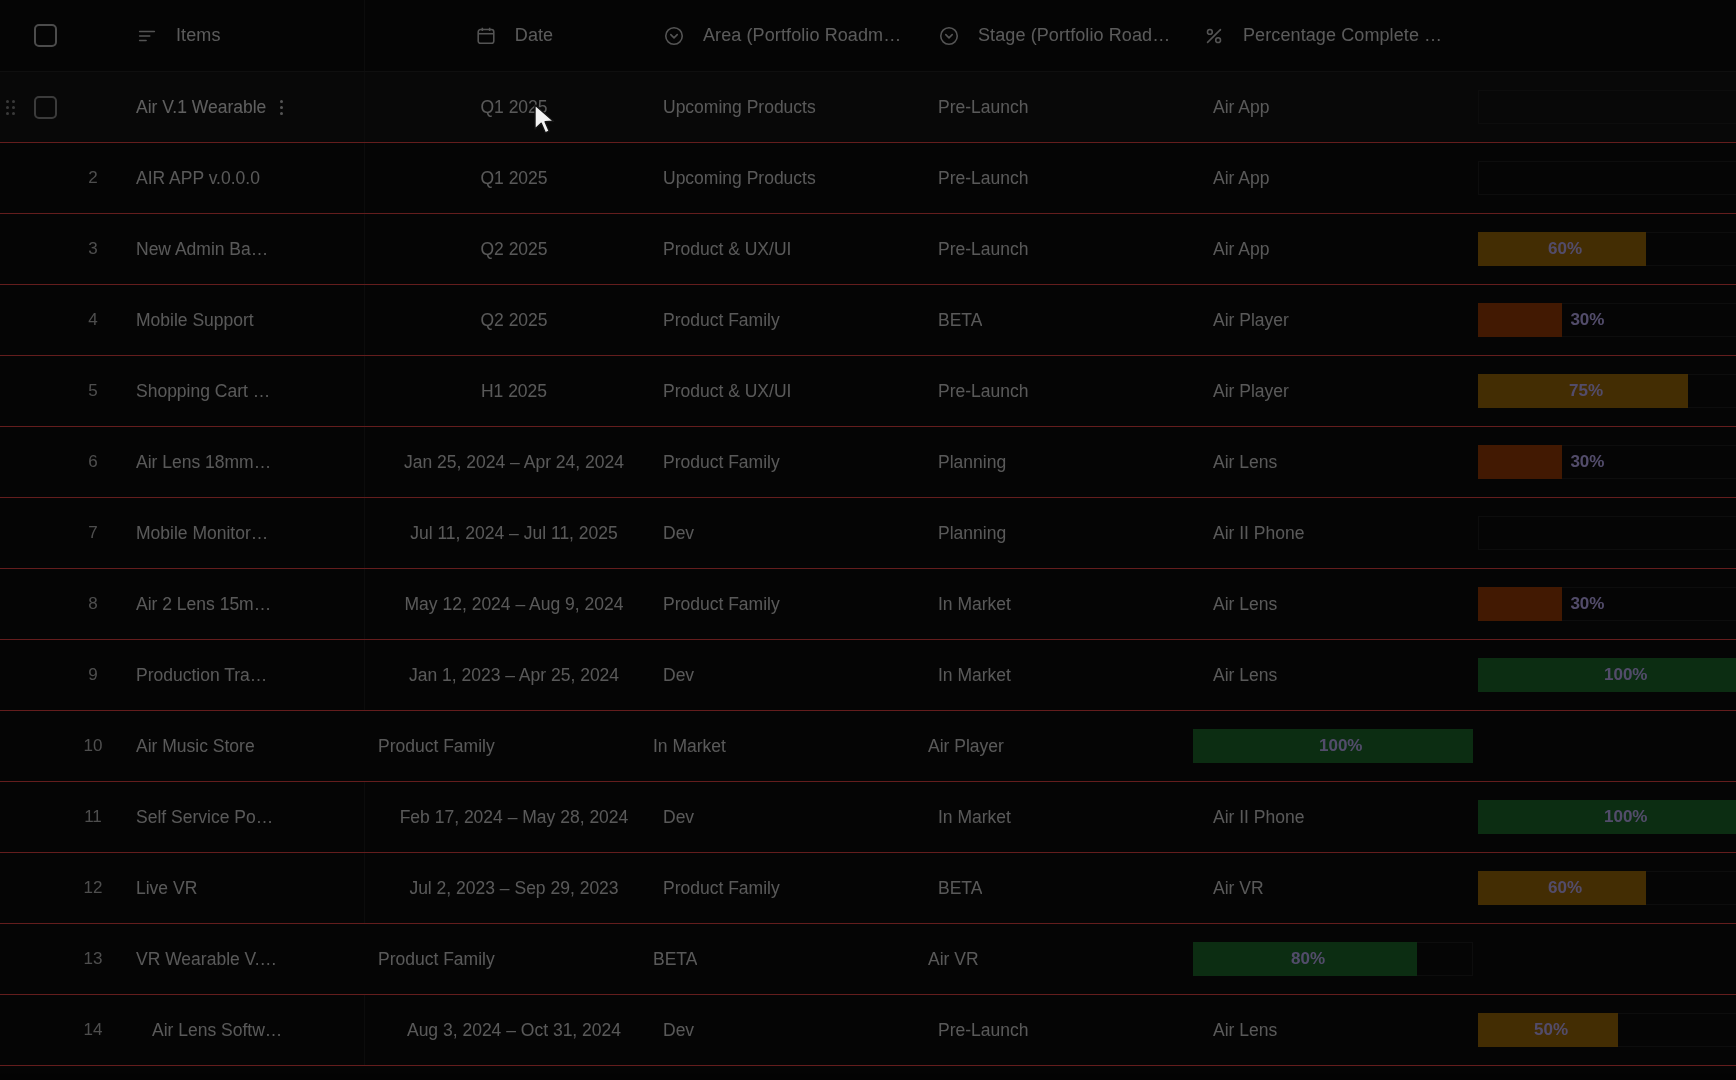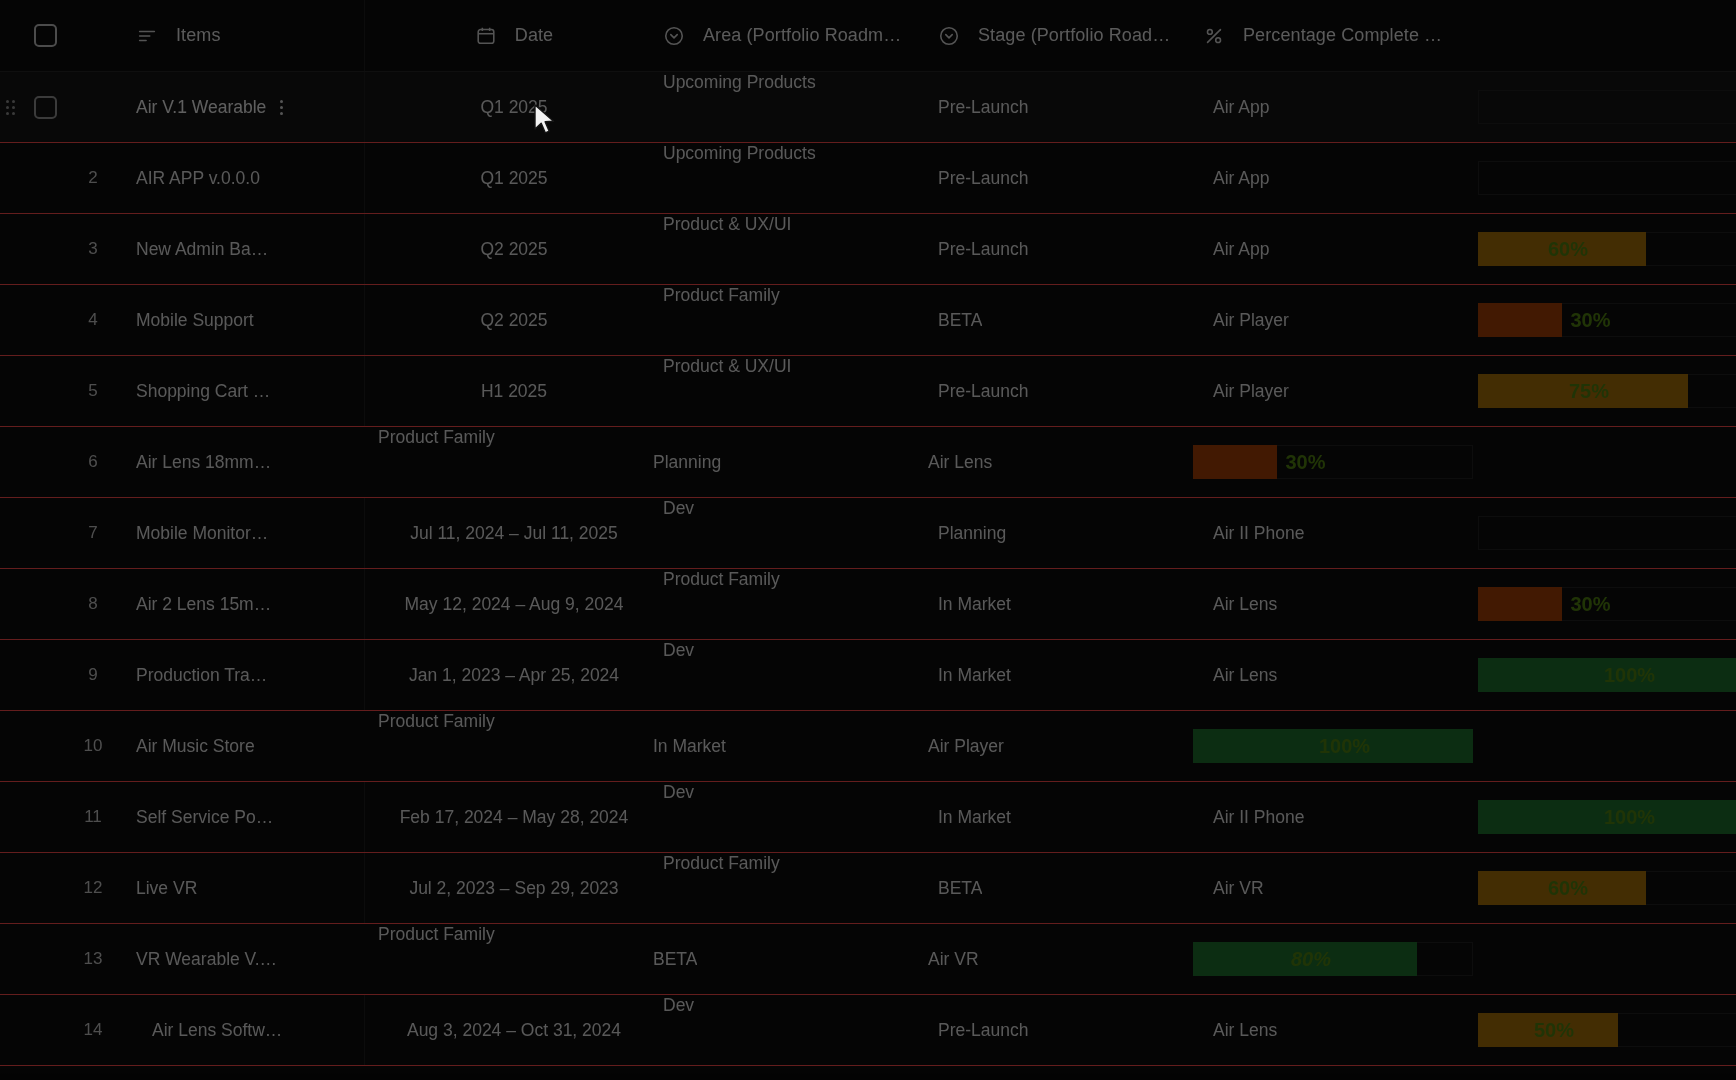--- a/index.html
+++ b/index.html
@@ -40,21 +40,21 @@
   .header-row {
     height: 72px;
     border-bottom: 1px solid #232323;
   }
 
   .c-drag     { width: 22px;  flex: 0 0 22px;  }
   .c-check    { width: 46px;  flex: 0 0 46px;  display:flex; align-items:center; justify-content:center;}
   .c-num      { width: 50px;  flex: 0 0 50px;  display:flex; align-items:center; justify-content:center;}
   .c-items    { width: 246px; flex: 0 0 246px; padding-left: 18px; box-sizing: border-box; display:flex; align-items:center; }
   .c-date     { width: 285px; flex: 0 0 285px; padding-left: 14px; box-sizing: border-box; border-left: 1px solid #1d1d1d; height:100%; display:flex; align-items:center;justify-content:center;}
-  .c-area     { width: 275px; flex: 0 0 275px; padding-left: 14px; box-sizing: border-box; display:flex; align-items:flex-start; height:100%;}
+  .c-area     { width: 275px; flex: 0 0 275px; padding-left: 14px; box-sizing: border-box; display:flex; align-items:center; height:100%;}
   .c-stage    { width: 275px; flex: 0 0 275px; padding-left: 14px; box-sizing: border-box; display:flex; align-items:center; height:100%;}
   .c-product  { width: 275px; flex: 0 0 275px; padding-left: 14px; box-sizing: border-box; display:flex; align-items:center; height:100%;}
   .c-pct      { flex: 1 1 auto; padding-left: 4px; box-sizing: border-box; display:flex; align-items:center; height:100%;}
 
   .hdr-label {
     font-size: 18px;
     color: #d8d8d8;
     letter-spacing: .1px;
     white-space: nowrap;
     overflow: hidden;
@@ -112,23 +112,23 @@
     box-sizing: border-box;
   }
   .pctfill {
     position: absolute;
     left: 0; top: 0;
     height: 34px;
     box-sizing: border-box;
   }
   .pctlabel {
     position: relative;
-    font-size: 20px;
+    font-size: 17px;
     font-weight: bold;
-    color: #4d7c0f;
+    color: #c4b5fd;
     z-index: 2;
   }
 
   
   .row.active { background: #141414; }
   .row.active .c-items .cell-text { color: #e2e2e2; }
 
   .drag-handle {
     width: 10px; height: 20px;
     display: flex; flex-wrap: wrap; align-content: center; gap: 3px 3px;
@@ -366,20 +366,23 @@
         </div>
         <div class="row">
           <div class="c-drag"></div>
           <div class="c-check"></div>
           <div class="c-num">
             <span class="rownum">6</span>
           </div>
           <div class="c-items">
             <span class="cell-text" style="max-width: 150px;">Air Lens 18mm…</span>
           </div>
+          <div class="c-date">
+            <span class="cell-text">Jan 25, 2024 – Apr 24, 2024</span>
+          </div>
           <div class="c-area">
             <span class="cell-text">Product Family</span>
           </div>
           <div class="c-stage">
             <span class="cell-text">Planning</span>
           </div>
           <div class="c-product">
             <span class="cell-text">Air Lens</span>
           </div>
           <div class="c-pct">
@@ -574,21 +577,21 @@
           <div class="c-stage">
             <span class="cell-text">BETA</span>
           </div>
           <div class="c-product">
             <span class="cell-text">Air VR</span>
           </div>
           <div class="c-pct">
             <div class="pctwrap">
               <div class="pcttrack"></div>
               <div class="pctfill" style="width: 80%; background: rgb(28, 107, 42);"></div>
-              <span class="pctlabel" style="margin-left: 35%; font-style: italic;">80%</span>
+              <span class="pctlabel" style="margin-left: 35%;">80%</span>
             </div>
           </div>
         </div>
         <div class="row">
           <div class="c-drag"></div>
           <div class="c-check"></div>
           <div class="c-num">
             <span class="rownum">14</span>
           </div>
           <div class="c-items">

